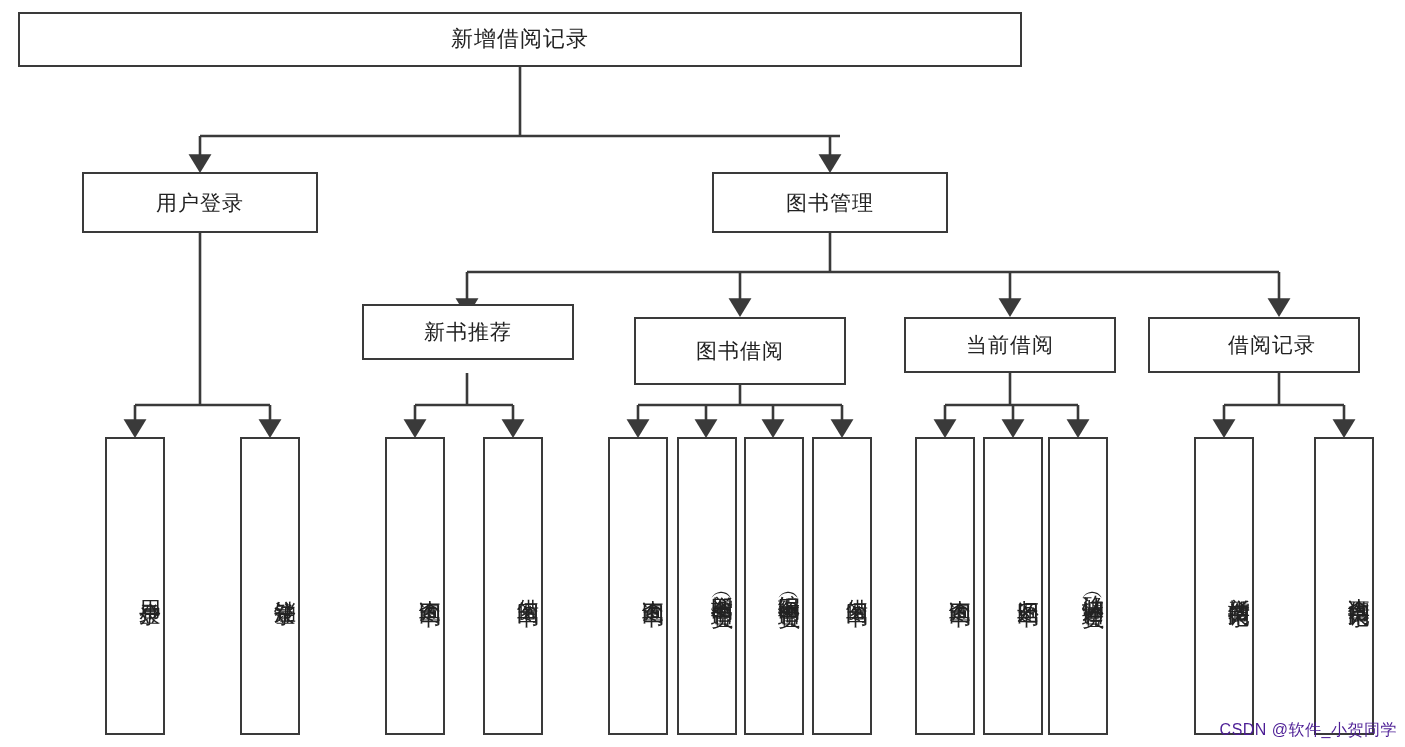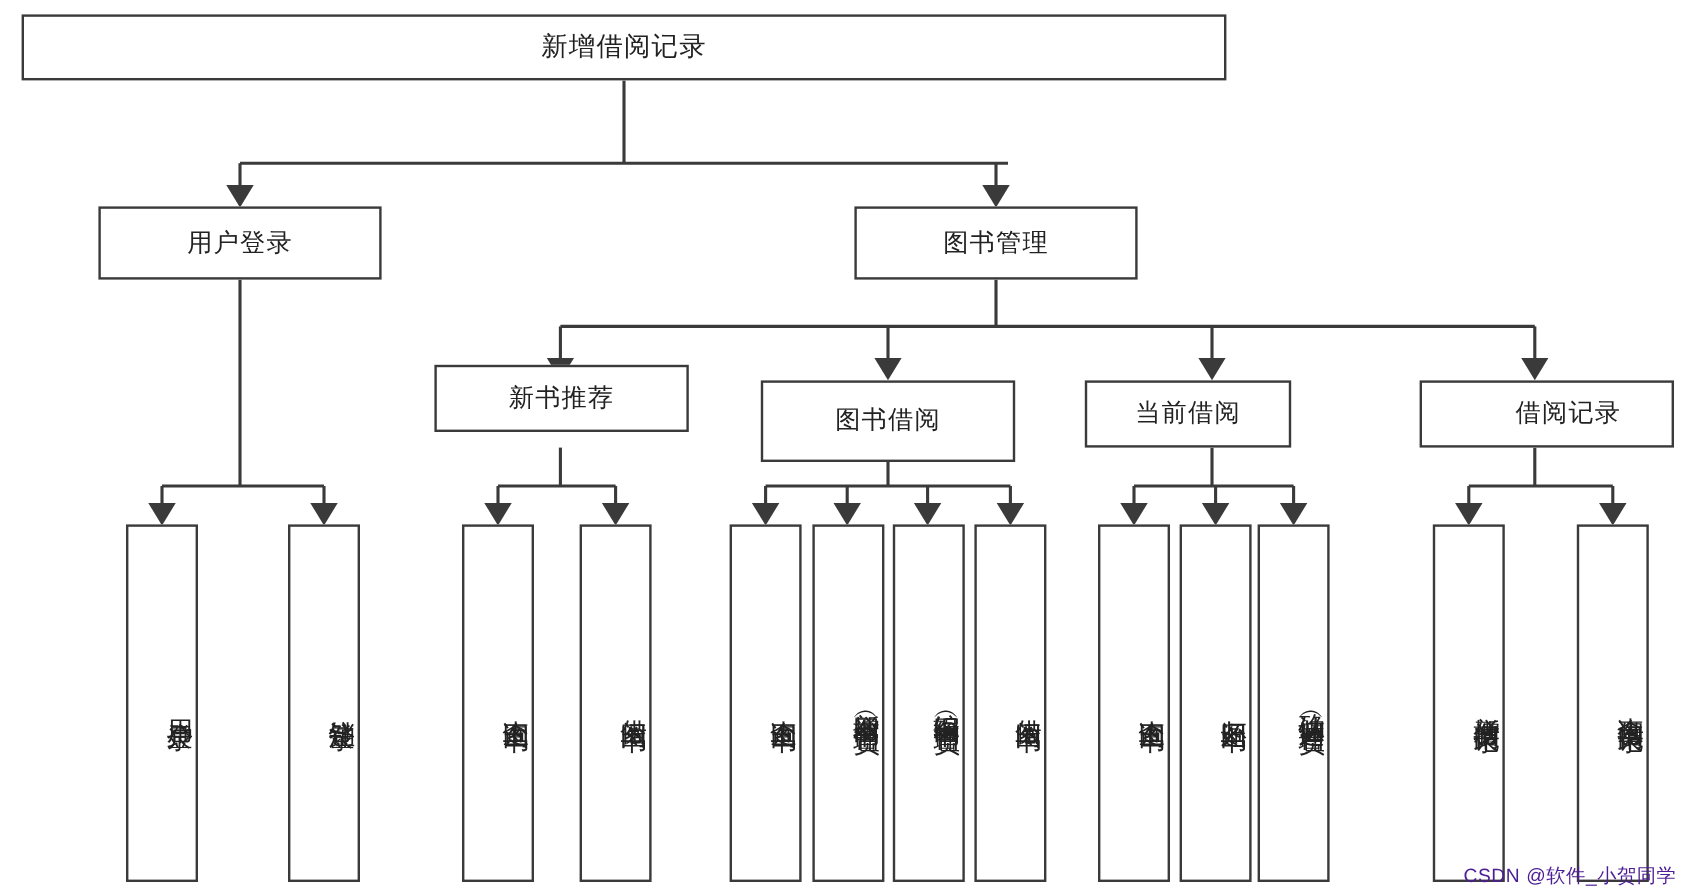--- a/index.html
+++ b/index.html
@@ -136,24 +136,24 @@
   <div class="node h" style="left:712px; top:172px; width:236px; height:61px;">
     <span>图书管理</span>
   </div>
 
   <div class="node h" style="left:362px; top:304px; width:212px; height:56px;">
     <span>新书推荐</span>
   </div>
   <div class="node h" style="left:634px; top:317px; width:212px; height:68px;">
     <span>图书借阅</span>
   </div>
-  <div class="node h" style="left:904px; top:317px; width:172px; height:56px;">
+  <div class="node h" style="left:904px; top:317px; width:212px; height:56px;">
     <span>当前借阅</span>
   </div>
-  <div class="node h" style="left:1183px; top:317px; width:212px; height:56px;padding-left:36px;">
+  <div class="node h" style="left:1148px; top:317px; width:212px; height:56px;padding-left:36px;">
     <span>借阅记录</span>
   </div>
 
   <div class="node v" style="left:105px; top:437px; width:60px; height:298px;">
     <span class="vtext">用户登录</span>
   </div>
   <div class="node v" style="left:240px; top:437px; width:60px; height:298px;">
     <span class="vtext">注销登录</span>
   </div>
 

